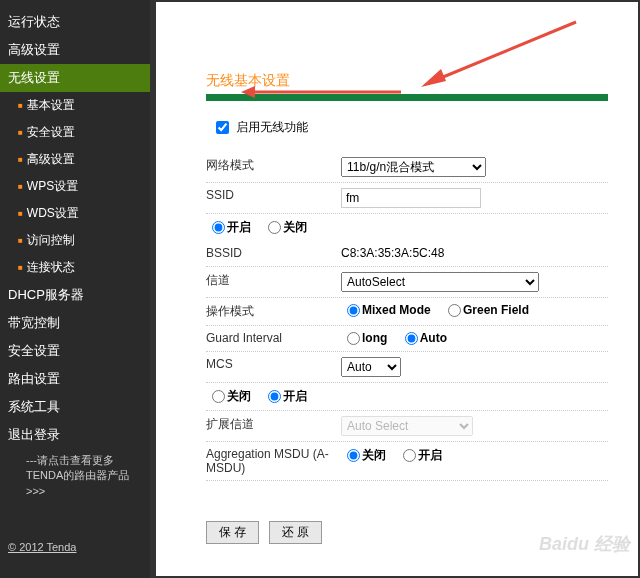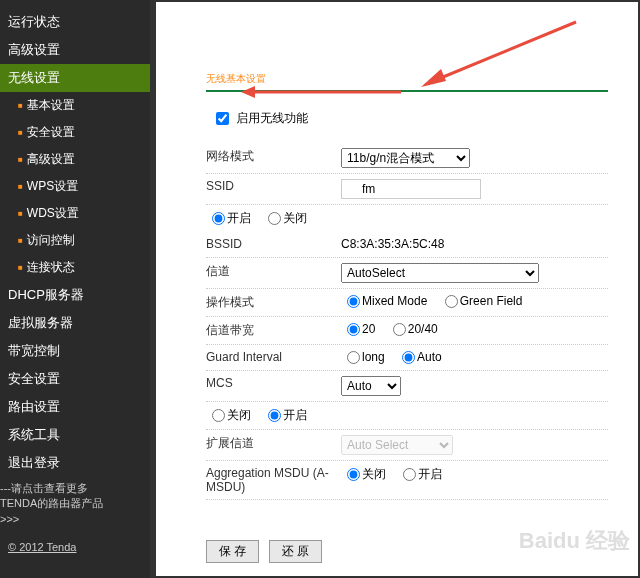--- a/index.html
+++ b/index.html
@@ -4,40 +4,40 @@
 <style>
 * { box-sizing: border-box; margin: 0; padding: 0; }
 body { font-family: "Microsoft YaHei", Arial, sans-serif; font-size: 12px; background: #fff; width: 640px; height: 578px; overflow: hidden; position: relative; }
 .container { display: flex; height: 100%; }
 .sidebar { width: 150px; background: #2a2a2a; color: #fff; padding: 8px 0; height: 100%; position: relative; }
 .sidebar-item { padding: 5px 8px; font-size: 13px; cursor: pointer; display: flex; align-items: center; }
 .sidebar-item.selected { background: #4d7c0f; }
 .sub-item { padding-left: 18px; font-size: 12px; }
 .bullet { color: #ff8c1a; margin-right: 4px; font-size: 8px; }
 .copyright { position: absolute; bottom: 25px; left: 8px; font-size: 11px; color: #ccc; text-decoration: underline; }
-.footer-text { font-size: 11px; padding: 4px 0; color: #ccc; line-height: 1.4; }
+.footer-text { font-size: 11px; padding: 4px 0; color: #ccc; line-height: 1.4; margin-left: 26px; }
 .main { flex: 1; background: #fff; padding: 0; border: 2px solid #333; border-left: 6px solid #333; position: relative; }
 .content { padding: 70px 30px 20px 50px; }
-.section-title { color: #ff8c1a; font-size: 10px; border-bottom: 2px solid #15803d; padding-bottom: 4px; margin-bottom: 18px; }
+.section-title { color: #ff8c1a; font-size: 14px; border-bottom: 7px solid #15803d; padding-bottom: 4px; margin-bottom: 18px; }
 .enable-row { margin-bottom: 16px; padding-left: 10px; }
 .enable-row input { vertical-align: middle; margin-right: 4px; }
 .form-row { display: flex; padding: 5px 0; border-bottom: 1px dotted #ccc; min-height: 26px; }
 .form-row.no-border { border-bottom: none; }
 .label { width: 135px; font-size: 12px; color: #333; }
 .value { flex: 1; font-size: 12px; }
 .value select { font-size: 12px; padding: 1px; }
-.value input[type=text] { font-size: 12px; padding: 2px 20px; border: 1px solid #ccc; width: 140px; }
+.value input[type=text] { font-size: 12px; padding: 2px 4px; border: 1px solid #ccc; width: 140px; }
 .value input[type=radio] { vertical-align: middle; margin: 0 2px 0 6px; }
-.value label { margin-right: 8px; }
+.value label { margin-right: 8px; font-weight: bold; }
 .buttons { margin-top: 20px; padding-left: 50px; }
 .buttons button { font-size: 12px; padding: 2px 12px; margin-right: 6px; background: #e8e8e8; border: 1px solid #999; cursor: pointer; }
 .arrow-red { position: absolute; pointer-events: none; }
 .arrow1 { left: 85px; top: 80px; }
 .arrow2 { left: 250px; top: 15px; }
-.watermark { position: absolute; right: 8px; bottom: 20px; color: rgba(200,200,200,0.6); font-size: 22px; font-weight: bold; }
+.watermark { position: absolute; right: 8px; bottom: 20px; color: rgba(200,200,200,0.6); font-size: 18px; font-style: italic; font-weight: bold; }
 </style>
 </head>
 <body>
 
 <div class="container">
   <div class="sidebar">
     <div id="sidebar-items">
         <div class="sidebar-item">
           <span>运行状态</span>
         </div>
@@ -70,23 +70,20 @@
         <div class="sidebar-item sub-item">
           <span class="bullet">■</span>
           <span>访问控制</span>
         </div>
         <div class="sidebar-item sub-item">
           <span class="bullet">■</span>
           <span>连接状态</span>
         </div>
         <div class="sidebar-item">
           <span>DHCP服务器</span>
-        </div>
-        <div class="sidebar-item">
-          <span>虚拟服务器</span>
         </div>
         <div class="sidebar-item">
           <span>带宽控制</span>
         </div>
         <div class="sidebar-item">
           <span>安全设置</span>
         </div>
         <div class="sidebar-item">
           <span>路由设置</span>
         </div>
@@ -109,21 +106,21 @@
     <div class="content">
       <div class="section-title">无线基本设置</div>
 
       <div class="enable-row">
         <input type="checkbox" checked="" style="">
         <span>启用无线功能</span>
       </div>
 
       <div class="form-row">
         <div class="label">网络模式</div>
-        <div class="value"><select style="width:129px"><option>11b/g/n混合模式</option></select></div>
+        <div class="value"><select style="width:145px"><option>11b/g/n混合模式</option></select></div>
       </div>
 
       <div class="form-row">
         <div class="label">SSID</div>
         <div class="value"><input type="text" value="fm" style=""></div>
       </div>
 
       <div class="form-row no-border">
         <div class="value">
           <input type="radio" name="bc" checked="" style=""><label>开启</label>
@@ -142,27 +139,20 @@
       </div>
 
       <div class="form-row">
         <div class="label">操作模式</div>
         <div class="value">
           <input type="radio" name="op" checked="" style=""><label>Mixed Mode</label>
           <input type="radio" name="op" style=""><label>Green Field</label>
         </div>
       </div>
 
-      <div class="form-row">
-        <div class="label">信道带宽</div>
-        <div class="value">
-          <input type="radio" name="bw" checked="" style=""><label>20</label>
-          <input type="radio" name="bw" style=""><label>20/40</label>
-        </div>
-      </div>
 
       <div class="form-row">
         <div class="label">Guard Interval</div>
         <div class="value">
           <input type="radio" name="gi" style=""><label>long</label>
           <input type="radio" name="gi" checked="" style=""><label>Auto</label>
         </div>
       </div>
 
       <div class="form-row">
@@ -172,21 +162,21 @@
 
       <div class="form-row">
         <div class="value">
           <input type="radio" name="rdg" style=""><label>关闭</label>
           <input type="radio" name="rdg" checked="" style=""><label>开启</label>
         </div>
       </div>
 
       <div class="form-row">
         <div class="label">扩展信道</div>
-        <div class="value"><select disabled="" style="width:112px;color:#999"><option>Auto Select</option></select></div>
+        <div class="value"><select disabled="" style="width:132px;color:#999"><option>Auto Select</option></select></div>
       </div>
 
       <div class="form-row">
         <div class="label">Aggregation MSDU (A-MSDU)</div>
         <div class="value">
           <input type="radio" name="am" checked="" style=""><label>关闭</label>
           <input type="radio" name="am" style=""><label>开启</label>
         </div>
       </div>
     </div>

